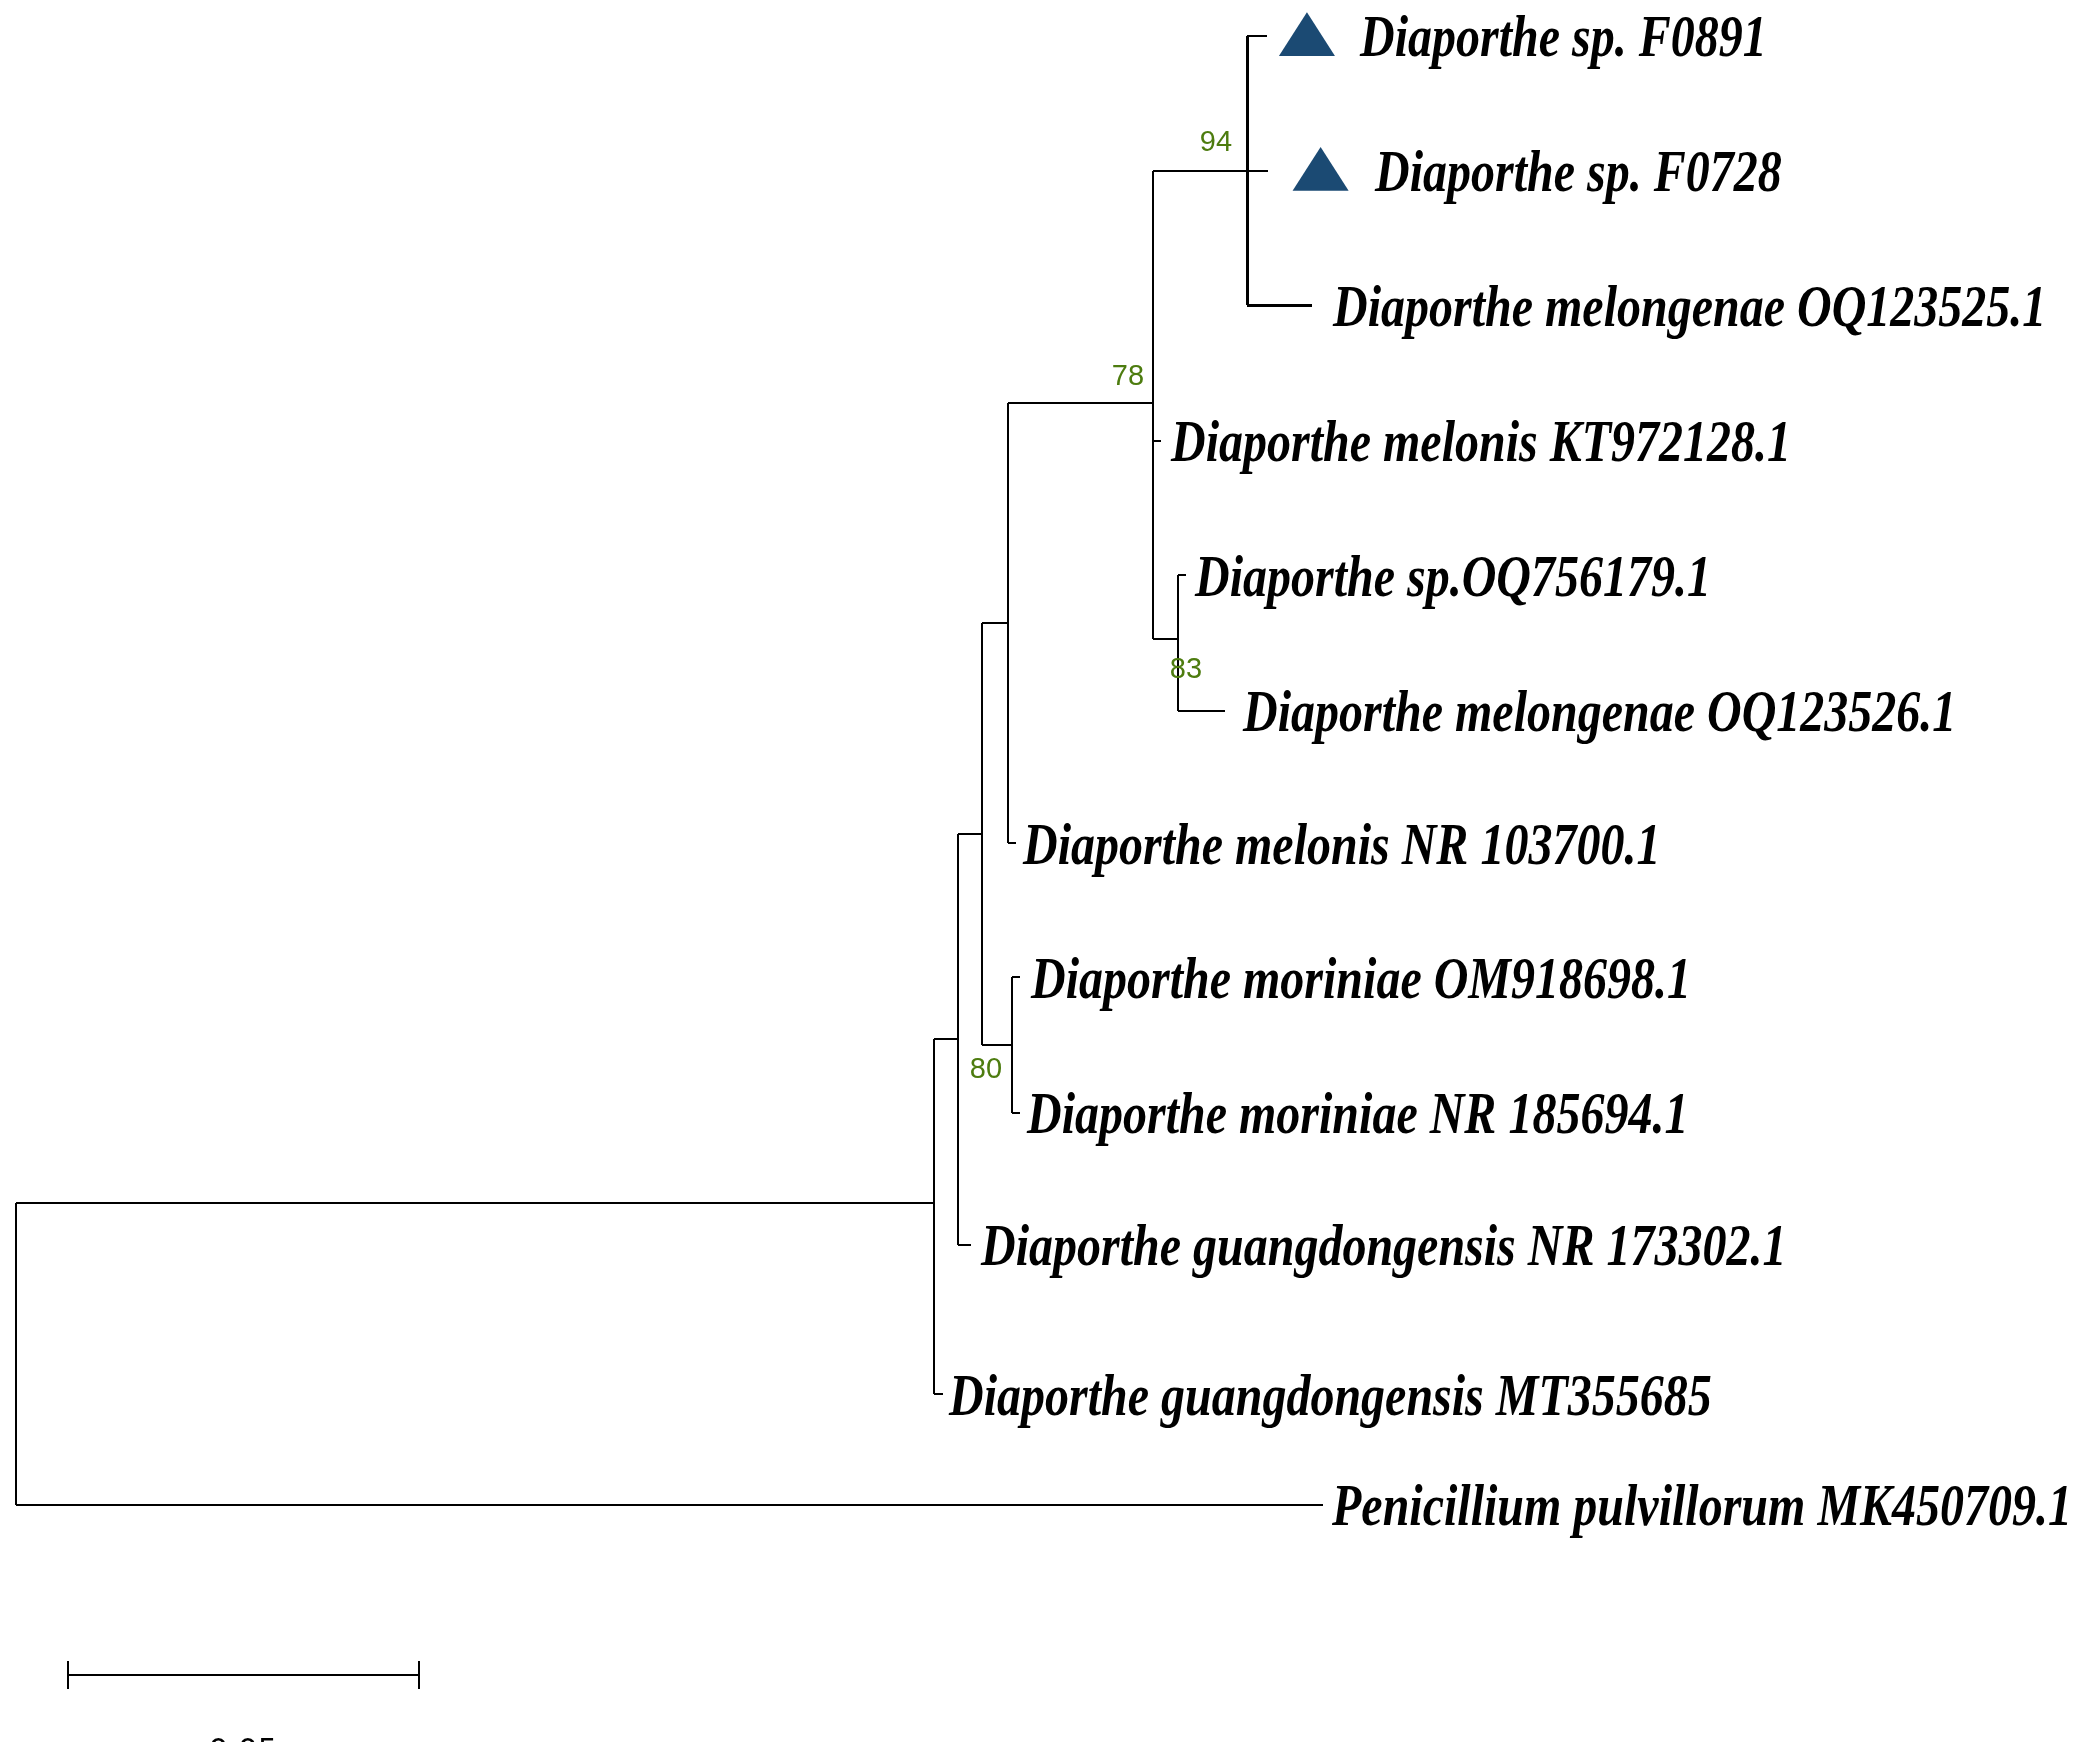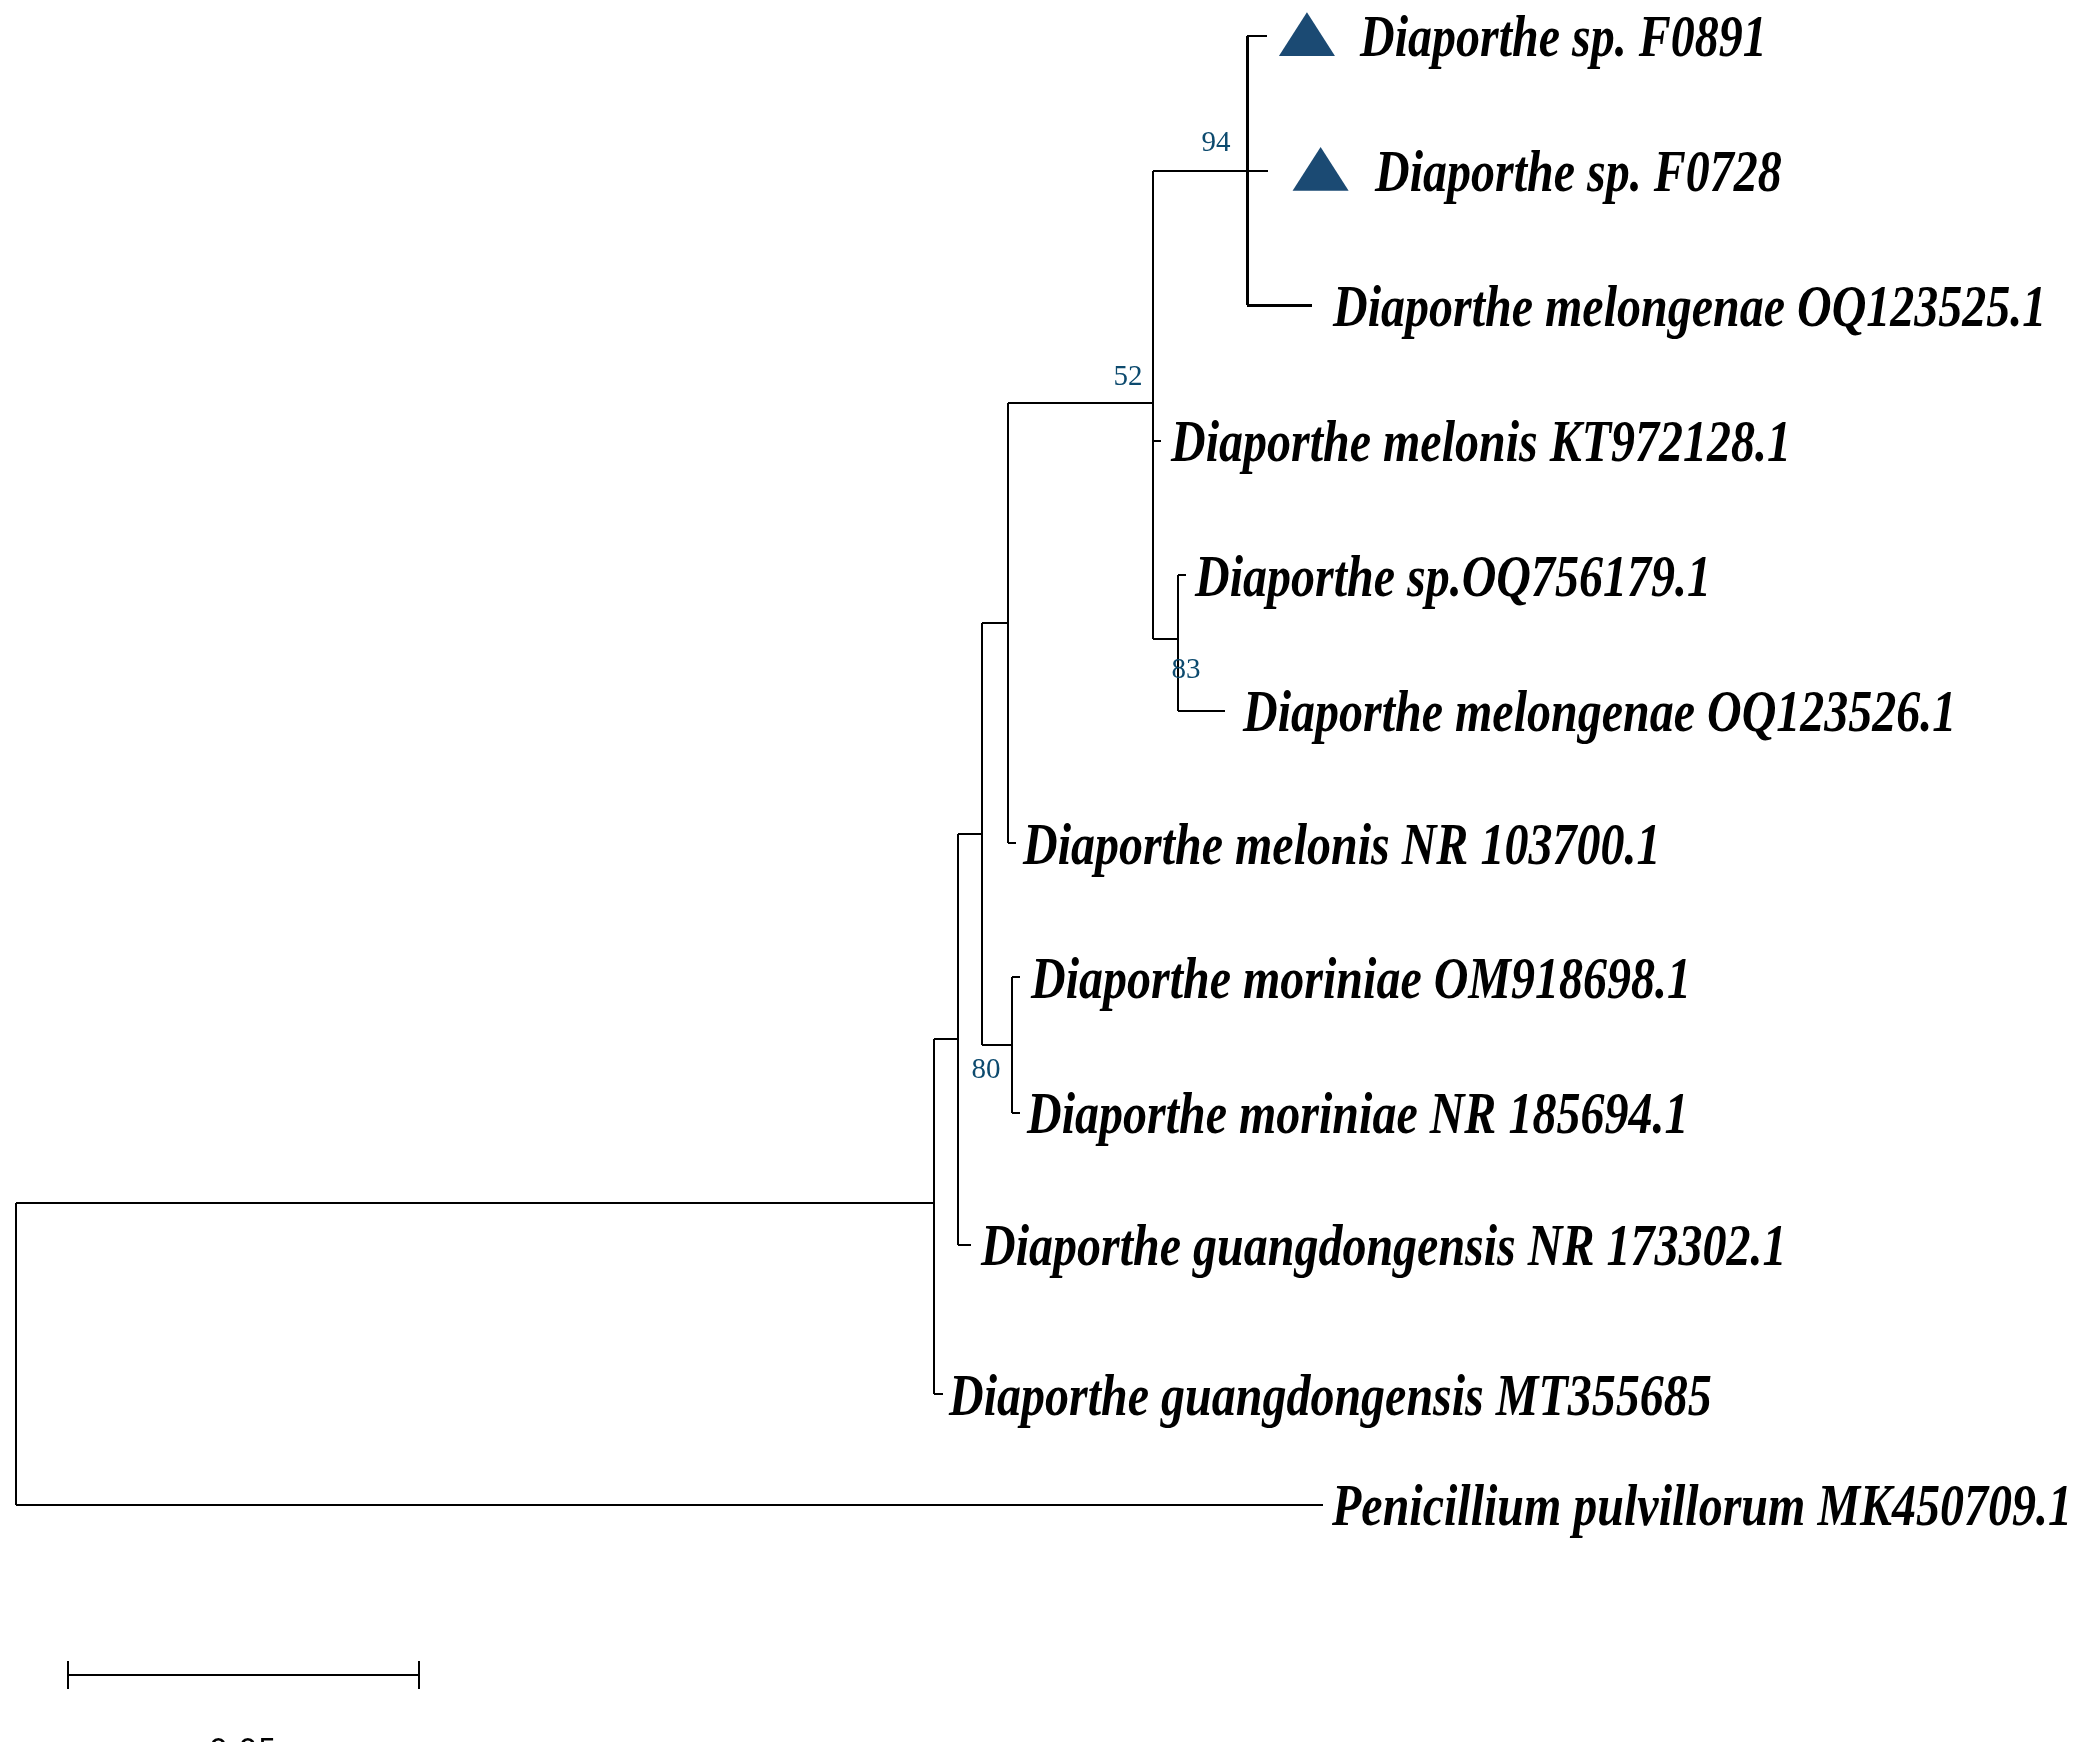--- a/index.html
+++ b/index.html
@@ -27,22 +27,22 @@
     font-family: "Liberation Serif", "DejaVu Serif", serif;
     font-style: italic;
     font-weight: 700;
     font-size: 60px;
     line-height: 60px;
     transform-origin: left center;
     transform: translateY(-50%) scaleX(0.8);
   }
   .bootstrap {
     position: absolute;
-    color: #0c4a6e;
-    font-family: Liberation Serif, serif;
+    color: #4d7c0f;
+    font-family: Liberation Sans, sans-serif;
     font-style: normal;
     font-weight: 400;
     font-size: 29px;
     line-height: 29px;
     transform: translate(-50%, -50%);
   }
   .scale-label {
     position: absolute;
     color: #000000;
     font-family: "DejaVu Sans", "Liberation Sans", sans-serif;
@@ -100,19 +100,19 @@
       <div class="taxon" style="left: 1243px; top: 711px;">Diaporthe melongenae OQ123526.1</div>
       <div class="taxon" style="left: 1023px; top: 844px;">Diaporthe melonis NR 103700.1</div>
       <div class="taxon" style="left: 1031px; top: 978px;">Diaporthe moriniae OM918698.1</div>
       <div class="taxon" style="left: 1027px; top: 1113px;">Diaporthe moriniae NR 185694.1</div>
       <div class="taxon" style="left: 981px; top: 1245px;">Diaporthe guangdongensis NR 173302.1</div>
       <div class="taxon" style="left: 949px; top: 1395px;">Diaporthe guangdongensis MT355685</div>
       <div class="taxon" style="left: 1332px; top: 1505px;">Penicillium pulvillorum MK450709.1</div>
     </div>
   <div id="bootstrap-layer">
       <div class="bootstrap" style="left: 1216px; top: 141px;">94</div>
-      <div class="bootstrap" style="left: 1128px; top: 375px;">52</div>
+      <div class="bootstrap" style="left: 1128px; top: 375px;">78</div>
       <div class="bootstrap" style="left: 1186px; top: 668px;">83</div>
       <div class="bootstrap" style="left: 986px; top: 1068px;">80</div>
     </div>
   <div class="scale-label" id="scale-label" style="left: 243px; top: 1749px;">0.05</div>
 </div>
 
 
 </body></html>

